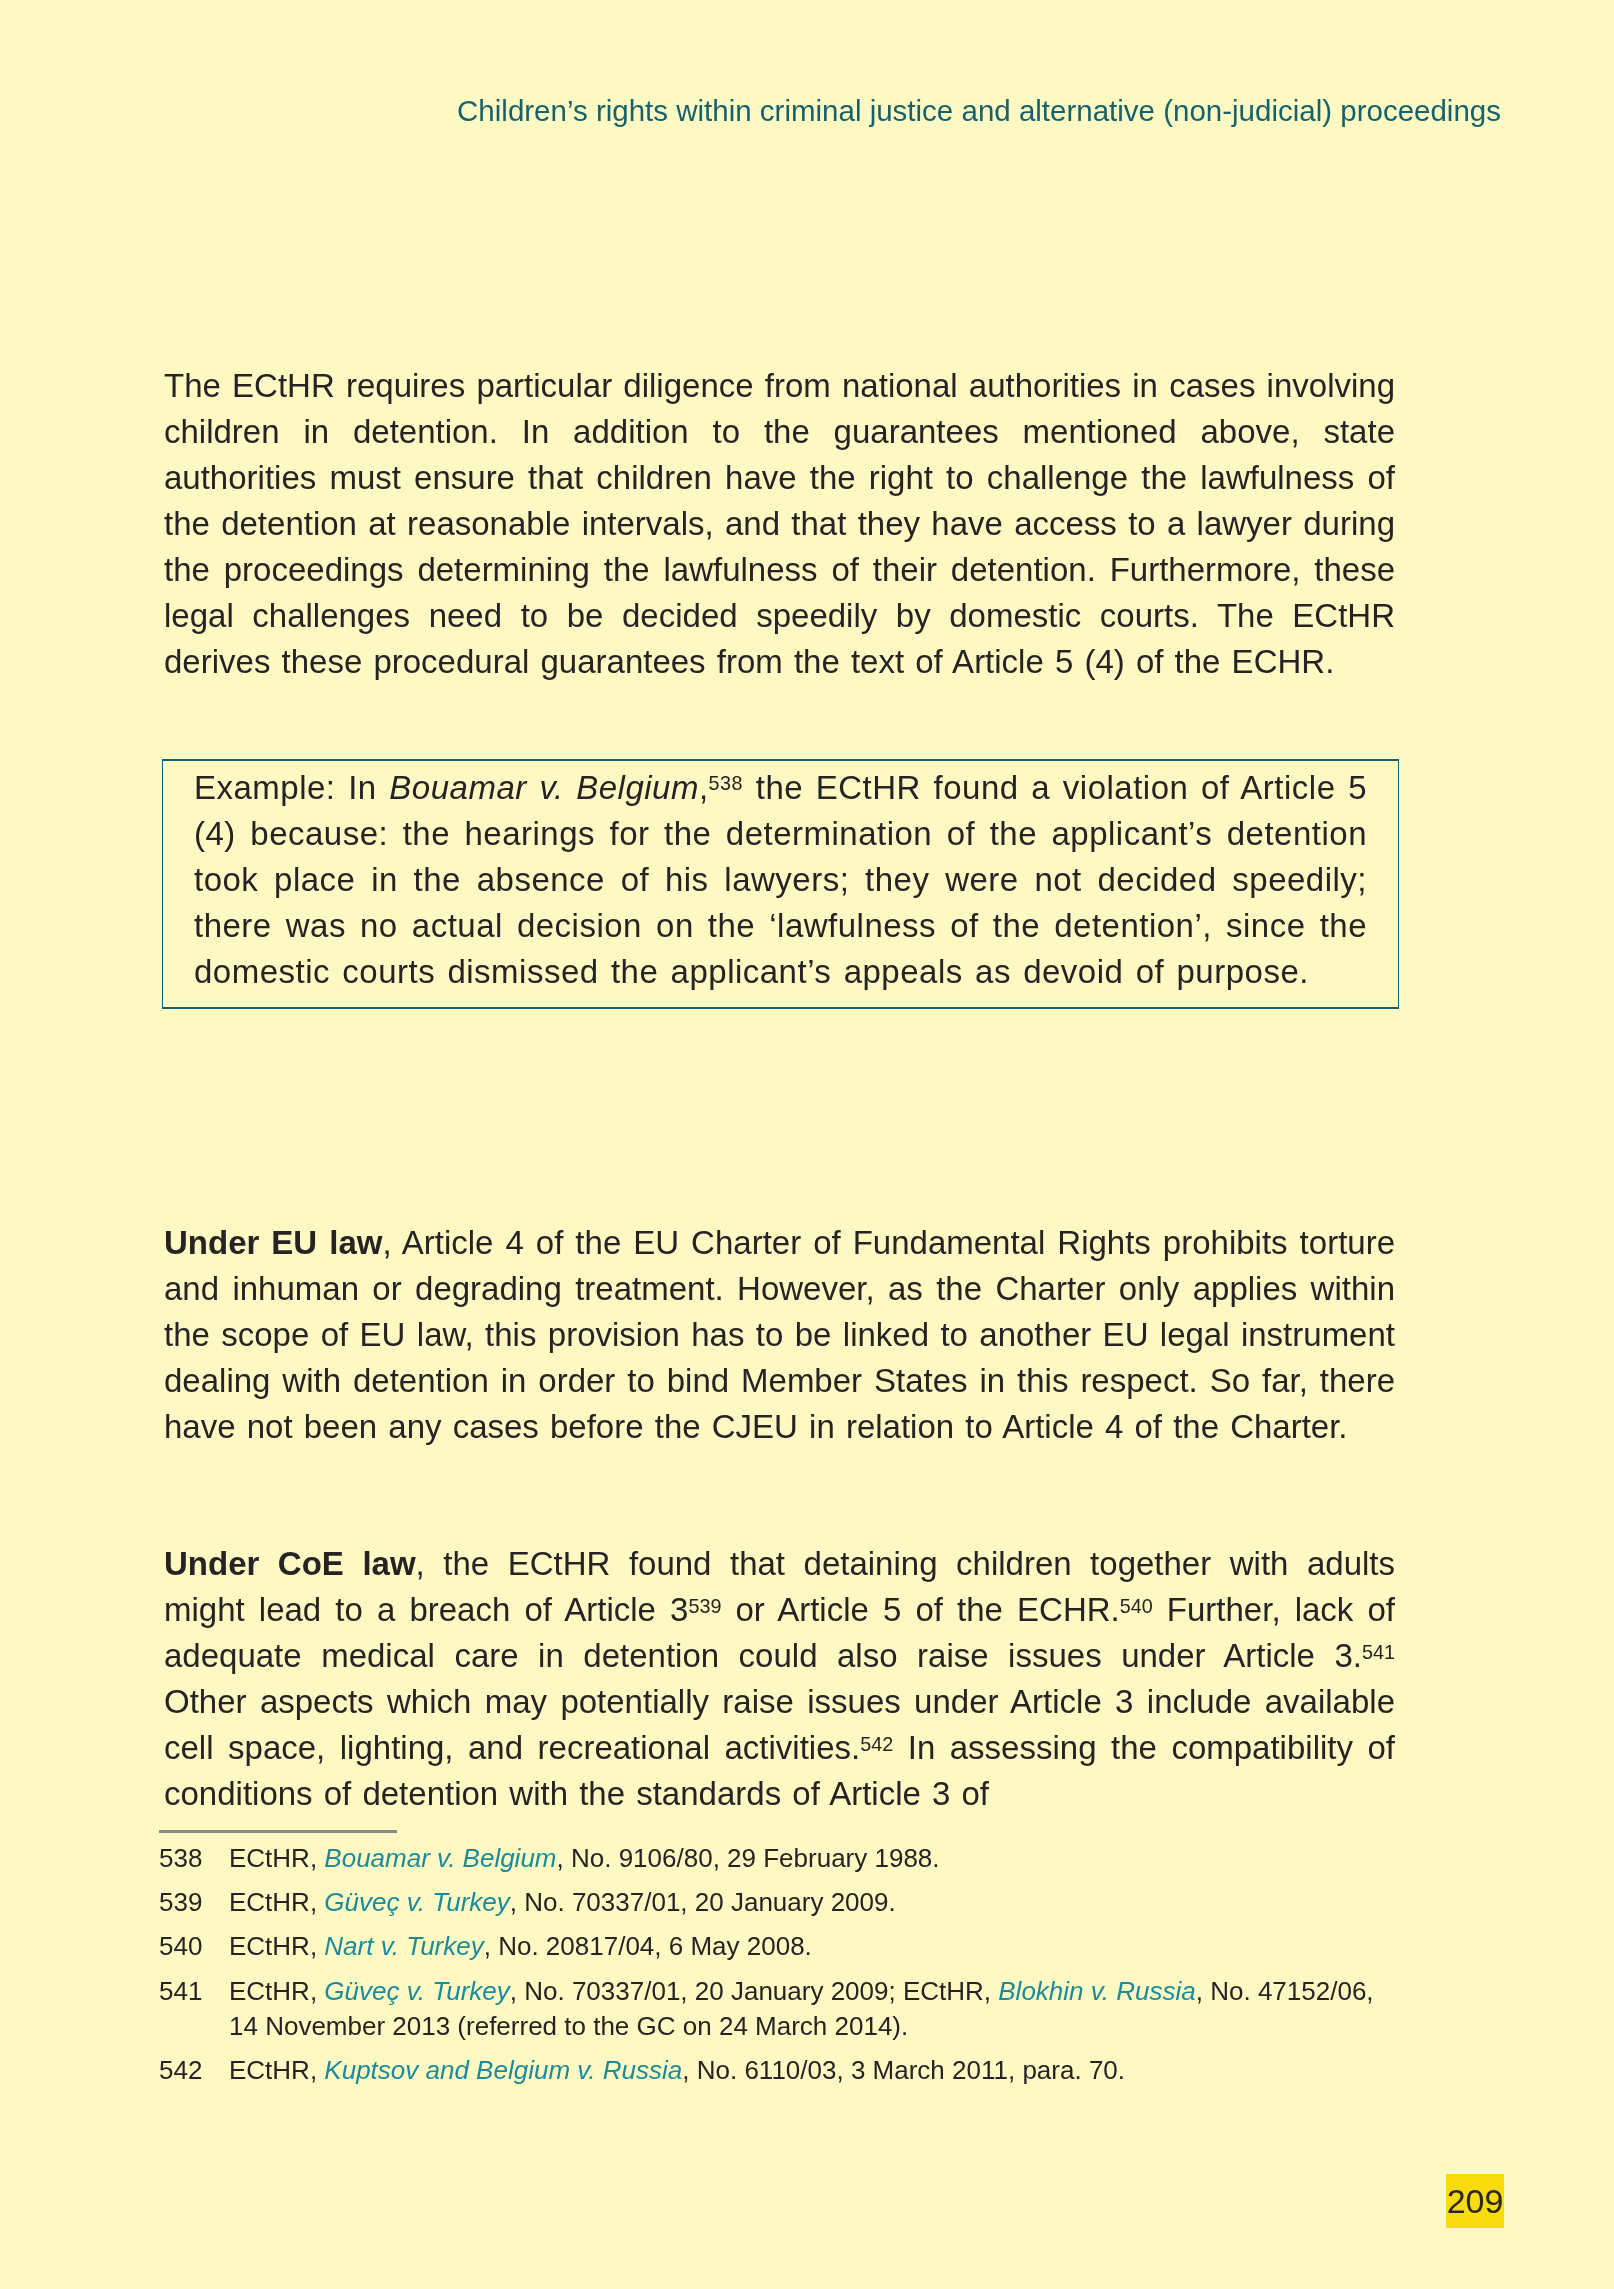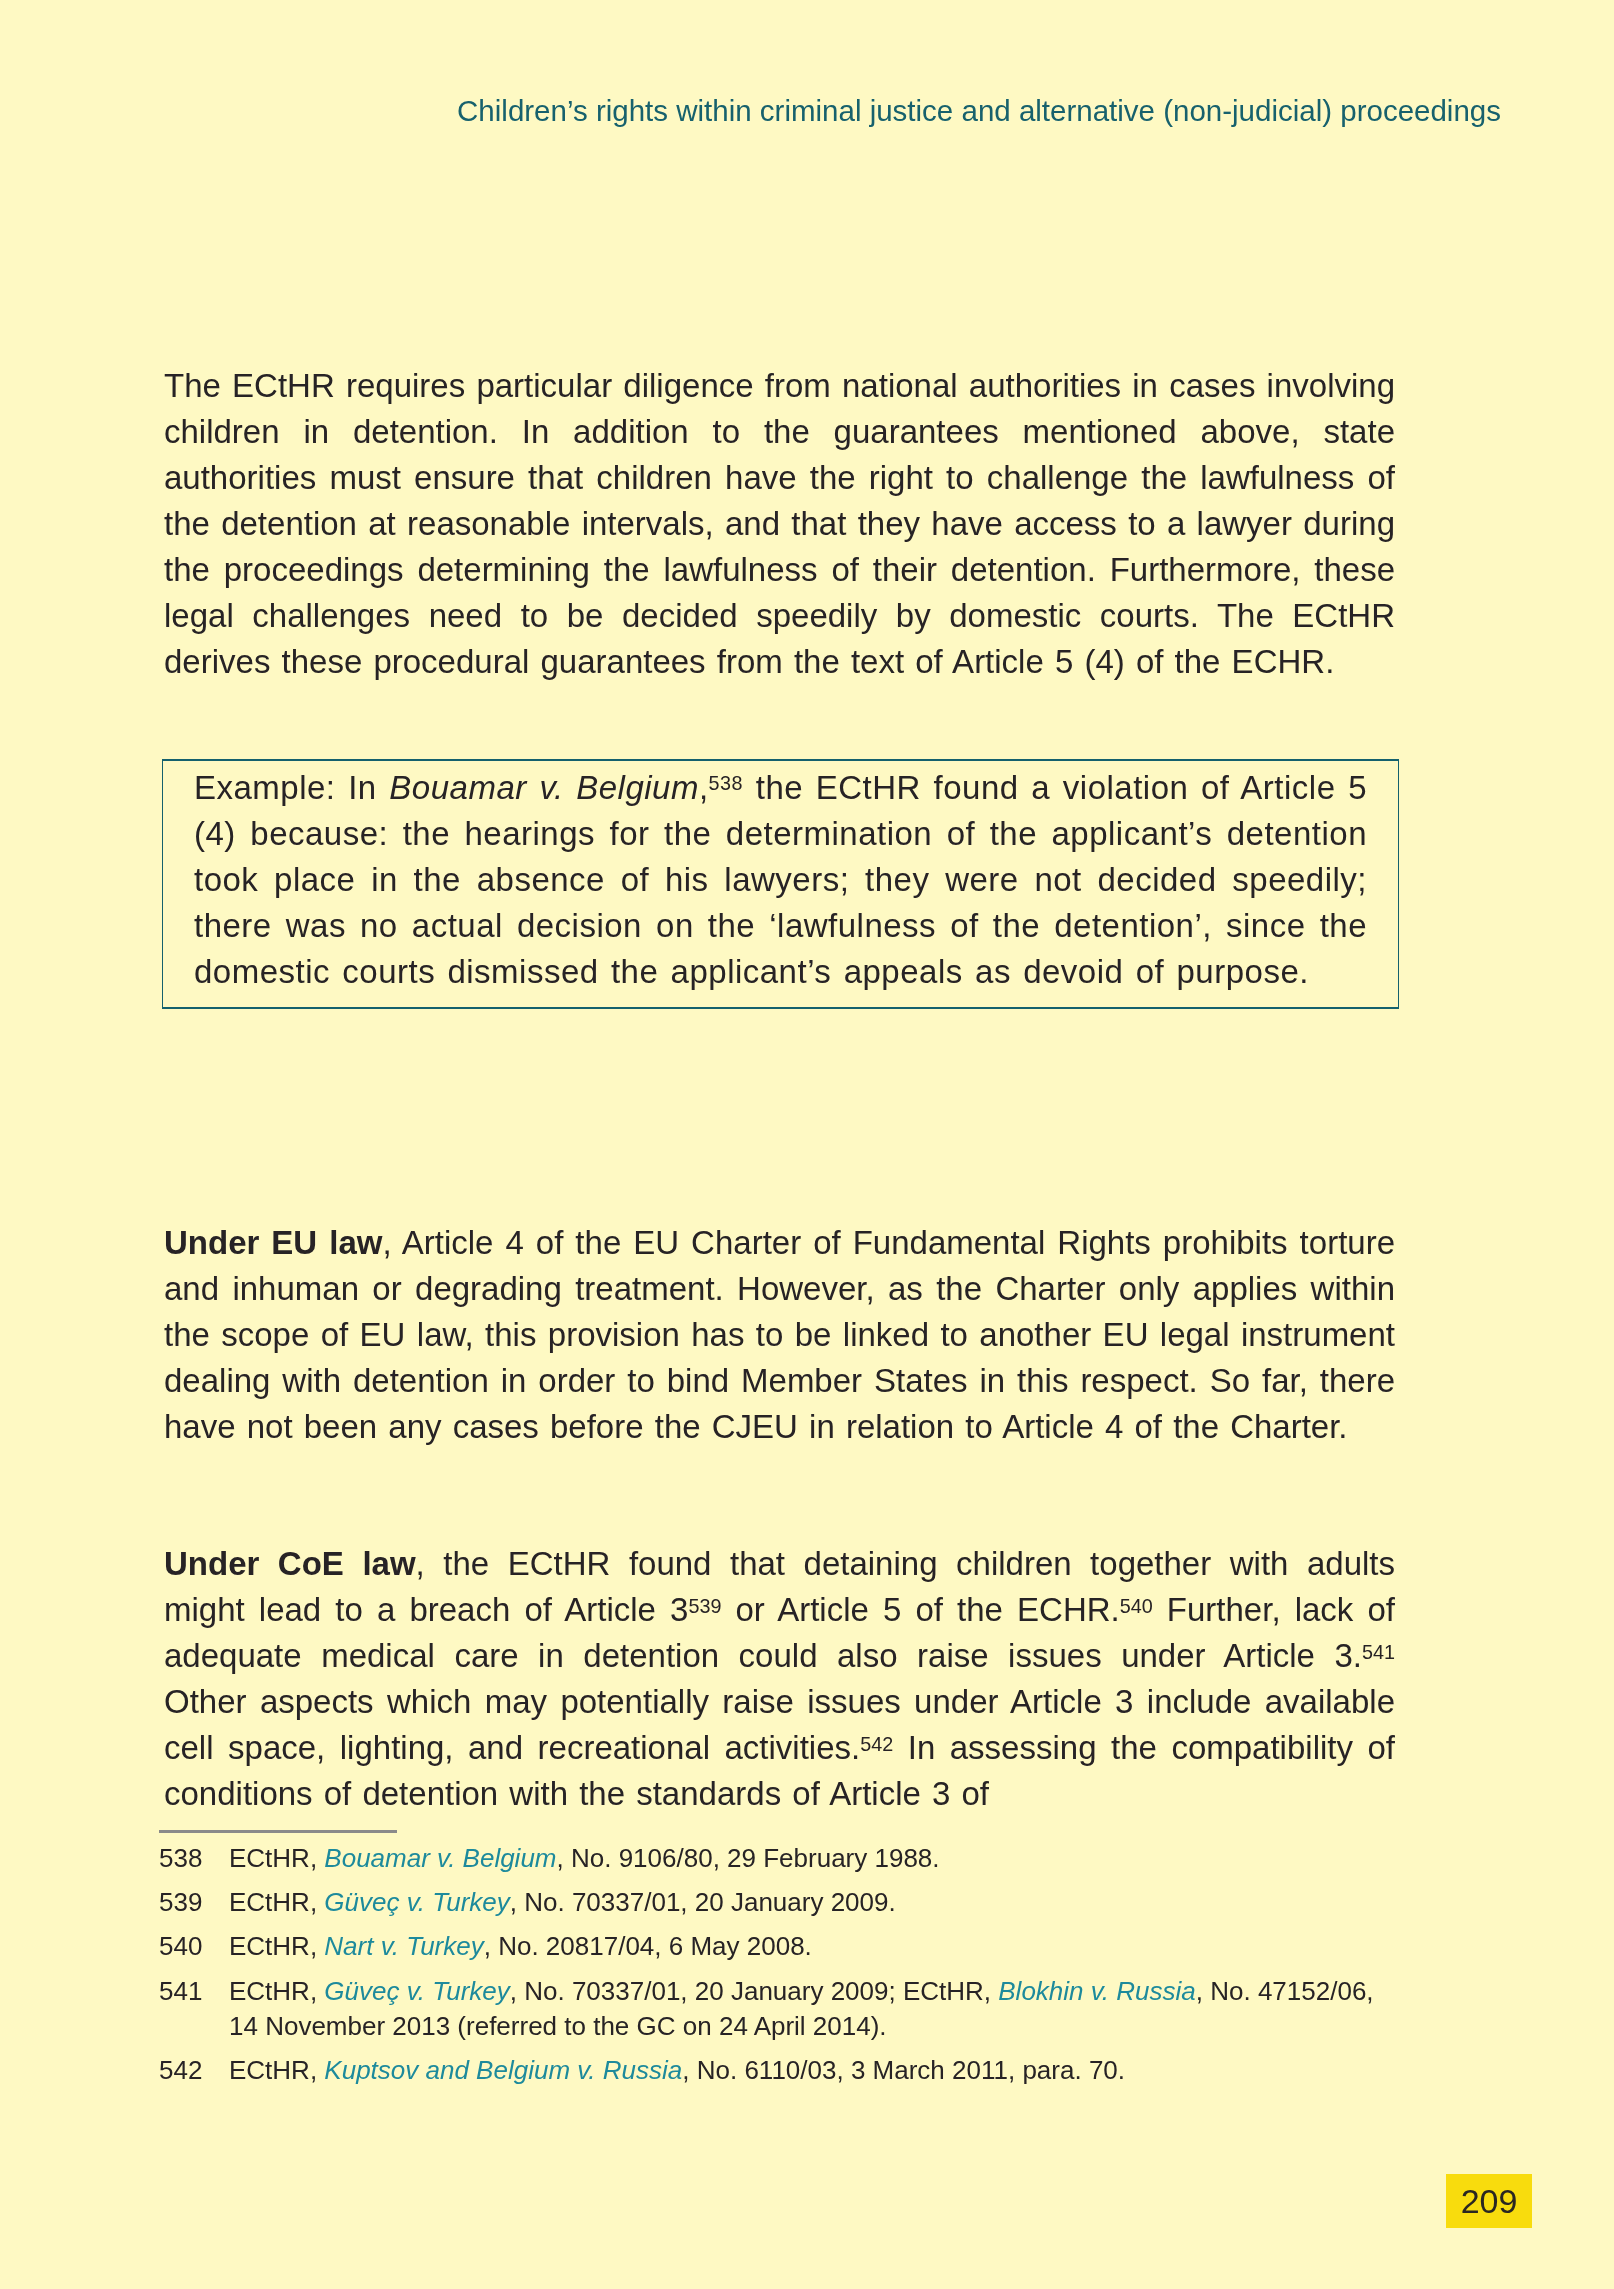--- a/index.html
+++ b/index.html
@@ -49,21 +49,21 @@
     width:238px;height:2.8px;background:#8a8a8a;
   }
   .footnotes{
     position:absolute;top:1841px;left:159px;width:1240px;
     font-size:26px;line-height:35px;
   }
   .fn-row{display:flex;margin-bottom:9.2px;}
   .fn-num{flex:0 0 70px;width:70px;}
   .fn-text{flex:1;}
   .page-badge{
-    position:absolute;left:1446px;top:2174px;width:86px;height:54px;
+    position:absolute;left:1446px;top:2174px;width:58px;height:54px;
     background:#f8dc0d;
     display:flex;align-items:center;justify-content:center;
     font-size:34px;color:#2a2722;
   }
   
   .ri{font-style:italic;}
   .rb{font-weight:700;}
   .rcase{font-style:italic;color:#1d8a9c;}
   .rsup{
     font-size:0.6em;line-height:0;
@@ -97,21 +97,21 @@
     <div class="fn-row">
       <span class="fn-num">539</span>
       <span class="fn-text"><span class="rn">ECtHR, </span><span class="rcase">Güveç v. Turkey</span><span class="rn">, No. 70337/01, 20 January 2009.</span></span>
     </div>
     <div class="fn-row">
       <span class="fn-num">540</span>
       <span class="fn-text"><span class="rn">ECtHR, </span><span class="rcase">Nart v. Turkey</span><span class="rn">, No. 20817/04, 6 May 2008.</span></span>
     </div>
     <div class="fn-row">
       <span class="fn-num">541</span>
-      <span class="fn-text"><span class="rn">ECtHR, </span><span class="rcase">Güveç v. Turkey</span><span class="rn">, No. 70337/01, 20 January 2009; ECtHR, </span><span class="rcase">Blokhin v. Russia</span><span class="rn">, No. 47152/06,</span><br><span class="rn">14 November 2013 (referred to the GC on 24 April 2014).</span></span>
+      <span class="fn-text"><span class="rn">ECtHR, </span><span class="rcase">Güveç v. Turkey</span><span class="rn">, No. 70337/01, 20 January 2009; ECtHR, </span><span class="rcase">Blokhin v. Russia</span><span class="rn">, No. 47152/06,</span><br><span class="rn">14 November 2013 (referred to the GC on 24 March 2014).</span></span>
     </div>
     <div class="fn-row">
       <span class="fn-num">542</span>
       <span class="fn-text"><span class="rn">ECtHR, </span><span class="rcase">Kuptsov and Belgium v. Russia</span><span class="rn">, No. 6110/03, 3 March 2011, para. 70.</span></span>
     </div>
   </div>
 
   <div class="page-badge">
     <span>209</span>
   </div>

